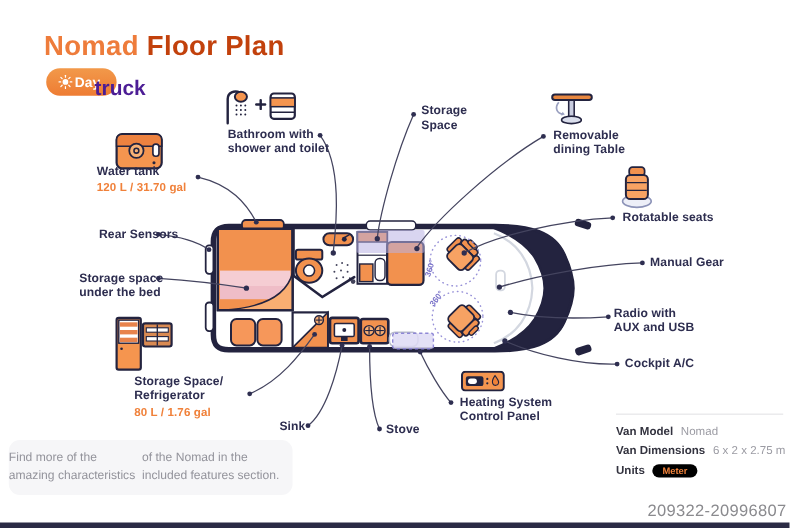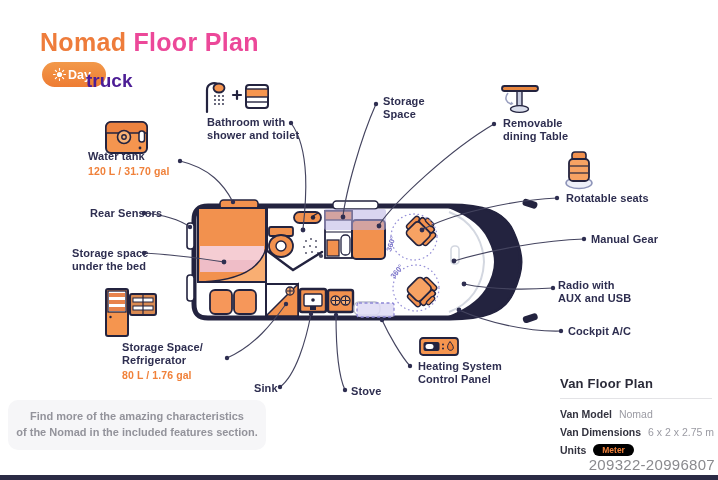--- a/index.html
+++ b/index.html
@@ -5,27 +5,27 @@
   html,body{margin:0;padding:0;background:#fff;}
   #stage{position:relative;width:718px;height:480px;background:#ffffff;overflow:hidden;
          font-family:"Liberation Sans","DejaVu Sans",sans-serif;}
   svg{display:block}
   .abs{position:absolute;}
   .lbl{position:absolute;font-size:11px;font-weight:bold;color:#2E2E50;line-height:1.18;letter-spacing:.1px;z-index:4;}
   .lbl span{display:block;}
   .val{color:#F0813A;font-size:10.5px;font-weight:bold;margin-top:2px;}
   .title{position:absolute;left:40px;top:28px;font-size:25px;font-weight:bold;letter-spacing:.3px;z-index:4;}
   .title .brand{color:#EE7C3B;}
-  .title .rest{color:#ec4899;}
+  .title .rest{color:#c2410c;}
   .pill{position:absolute;left:42px;top:62px;height:25px;padding:0 15px 0 11px;border-radius:14px;
         background:linear-gradient(180deg,#F2994A,#EE7C33);display:flex;align-items:center;gap:2px;
         color:#fff;font-size:12.5px;font-weight:bold;z-index:4;}
   .wm-word{position:absolute;left:86px;top:70px;font-size:19px;font-weight:bold;color:#4c1d95;z-index:5;}
   .notebox{position:absolute;left:8px;top:400px;width:258px;height:50px;background:#F6F6F8;border-radius:10px;
-           display:flex;flex-direction:column;justify-content:center;align-items:center;z-index:4;font-weight:bold;}
+           display:flex;flex-direction:row;justify-content:center;align-items:center;z-index:4;}
   .notebox div{font-size:11px;color:#93939B;line-height:1.45;}
   .panel{position:absolute;left:560px;top:376px;width:152px;z-index:4;}
   .panel h3{margin:0 0 7px 0;font-size:13px;color:#2A2A38;letter-spacing:.2px;}
   .panel .rule{height:1px;background:#E3E3E6;margin-bottom:9px;}
   .prow{display:flex;align-items:flex-end;margin-bottom:6px;font-size:10.5px;}
   .prow .k{font-weight:bold;color:#33333F;margin-right:7px;white-space:nowrap;}
   .prow .v{color:#9B9BA3;white-space:nowrap;}
   .chip{background:#000000;color:#F0813A;font-size:8.5px;font-weight:bold;padding:1px 9px;border-radius:9px;}
   .wm-id{position:absolute;right:3px;top:456px;font-size:15px;color:#8A8A8E;z-index:4;letter-spacing:.3px;}
   .botbar{position:absolute;left:0;bottom:0;width:718px;height:5px;background:#2B2B45;z-index:6;}
@@ -355,21 +355,20 @@
   <div class="lbl" style="left:351px;top:385px">
     <span>Stove</span>
   </div>
 
   <div class="notebox">
     <div>Find more of the amazing characteristics</div>
     <div>of the Nomad in the included features section.</div>
   </div>
 
   <div class="panel">
-    <h3>Van Floor Plan</h3>
     <div class="rule"></div>
     <div class="prow">
       <span class="k">Van Model</span>
       <span class="v">Nomad</span>
     </div>
     <div class="prow">
       <span class="k">Van Dimensions</span>
       <span class="v">6 x 2 x 2.75 m</span>
     </div>
     <div class="prow">

